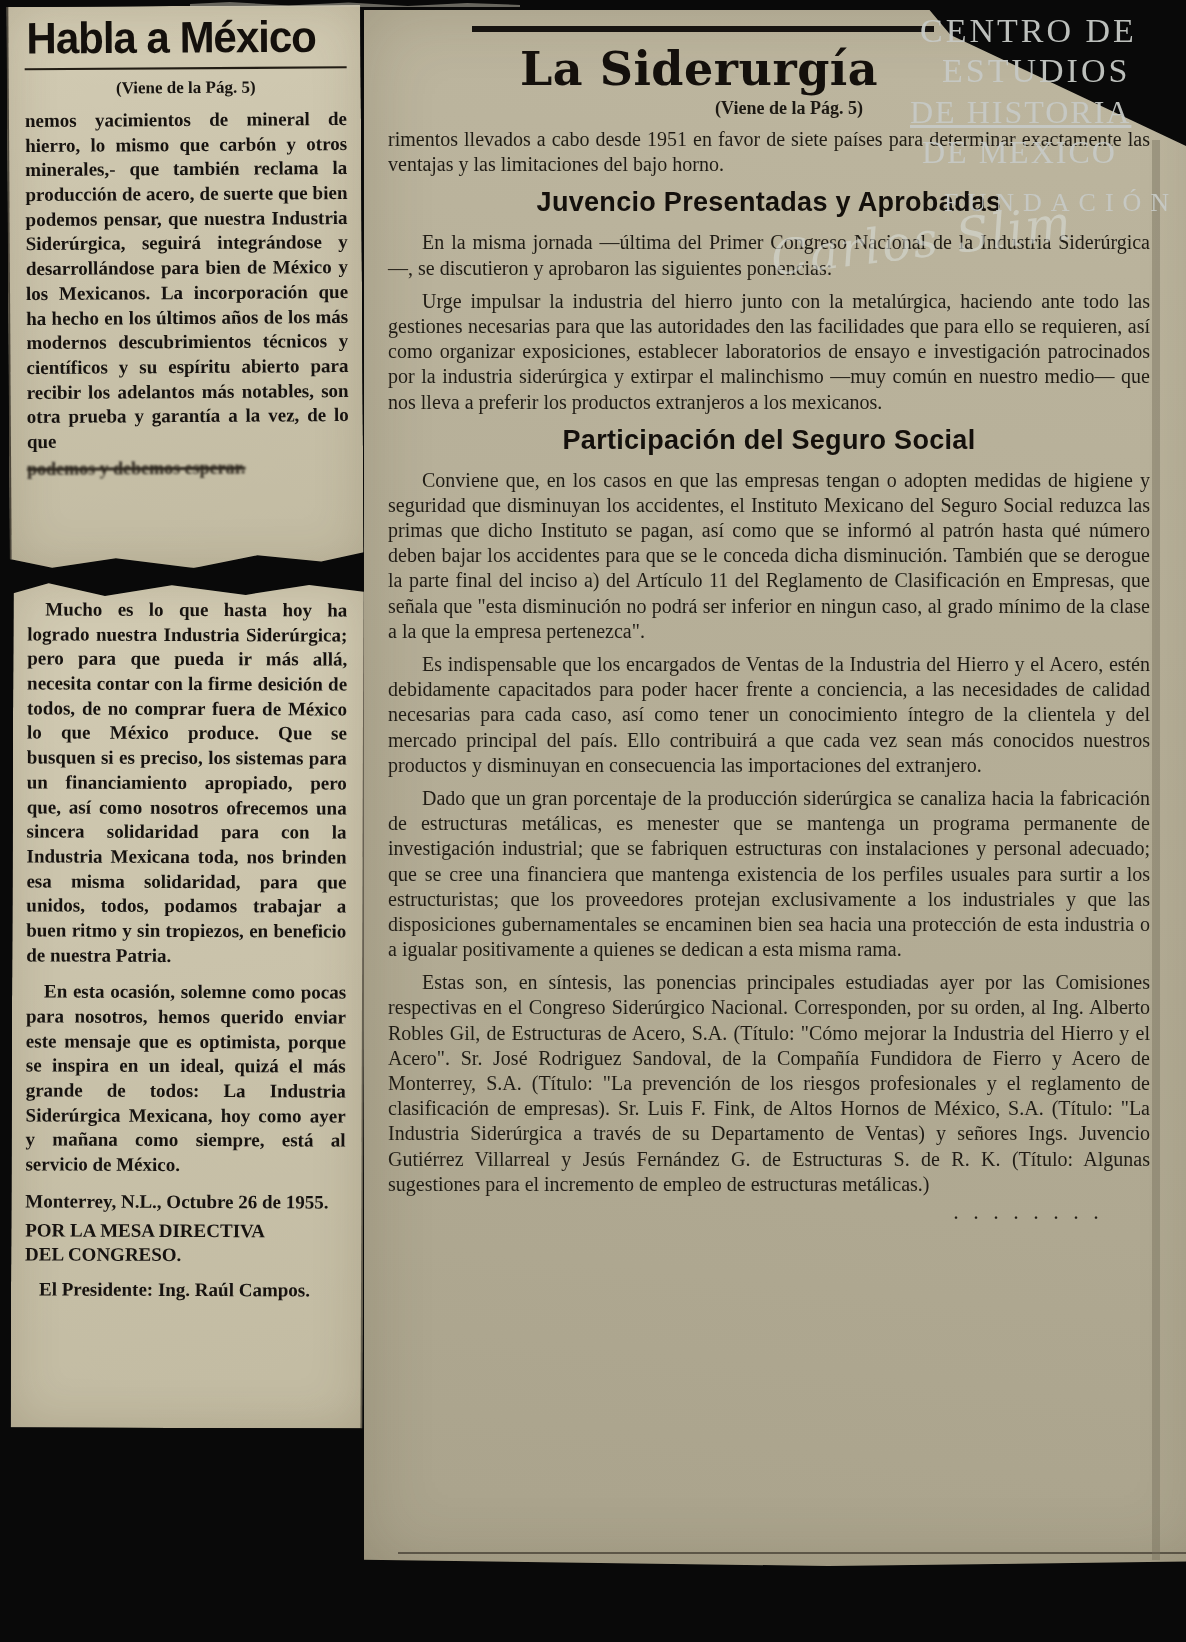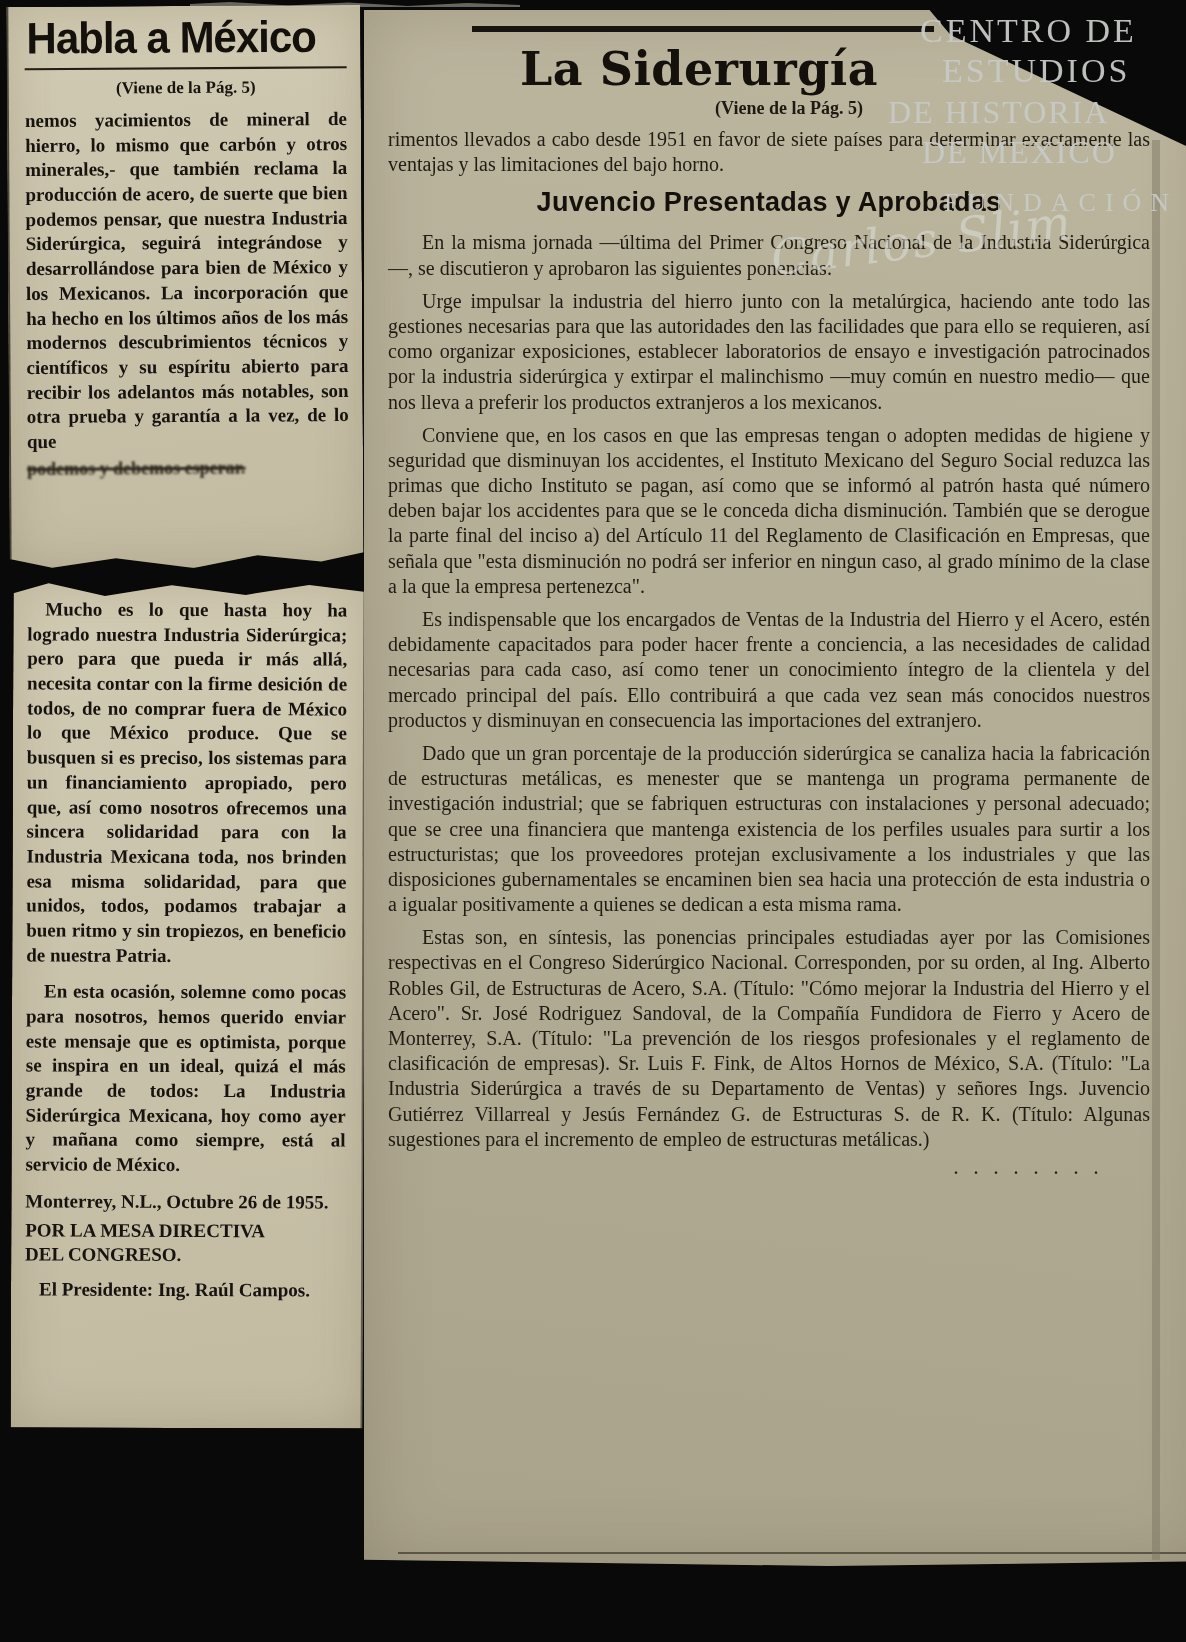--- a/index.html
+++ b/index.html
@@ -149,21 +149,21 @@
   .watermark { position:absolute; inset:0; z-index:6; pointer-events:none; }
   .wm {
     position:absolute;
     font-family:"Liberation Serif","DejaVu Serif",serif;
     color:#c6c9c5;
     mix-blend-mode:lighten;
     opacity:.95;
   }
   .wm1 { left:920px; top:12px;  font-size:34px; letter-spacing:3px; }
   .wm2 { left:942px; top:52px;  font-size:34px; letter-spacing:3px;text-align:right; }
-  .wm3 { left:888px; top:94px;  font-size:32px; letter-spacing:2px; }
+  .wm3 { left:910px; top:94px;  font-size:32px; letter-spacing:2px;text-decoration:underline; }
   .wm4 { left:922px; top:134px; font-size:32px; letter-spacing:2px; }
   .wm5 { left:944px; top:188px; font-size:26px; letter-spacing:9px; }
   .wm-script {
     position:absolute;
     left:770px; top:212px;
     font-family:"DejaVu Serif","Liberation Serif",serif;
     font-style:italic;
     font-size:48px;
     color:rgba(215,219,214,.6);
     transform:rotate(-7deg);
@@ -206,20 +206,21 @@
 <section class="right-clip">
   <div class="title-rule"></div>
   <h1 class="right-title">La Siderurgía</h1>
   <div class="right-cont">(Viene de la Pág. 5)</div>
   <p class="rc-para noindent">rimentos llevados a cabo desde 1951 en favor de siete países para determinar exactamente las ventajas y las limitaciones del bajo horno.</p>
 
   <h2 class="rc-heading">Juvencio Presentadas y Aprobadas</h2>
   <p class="rc-para">En la misma jornada —última del Primer Congreso Nacional de la Industria Siderúrgica—, se discutieron y aprobaron las siguientes ponencias:</p>
   <p class="rc-para">Urge impulsar la industria del hierro junto con la metalúrgica, haciendo ante todo las gestiones necesarias para que las autoridades den las facilidades que para ello se requieren, así como organizar exposiciones, establecer laboratorios de ensayo e investigación patrocinados por la industria siderúrgica y extirpar el malinchismo —muy común en nuestro medio— que nos lleva a preferir los productos extranjeros a los mexicanos.</p>
 
+  <h2 class="rc-heading">Participación del Seguro Social</h2>
   <p class="rc-para">Conviene que, en los casos en que las empresas tengan o adopten medidas de higiene y seguridad que disminuyan los accidentes, el Instituto Mexicano del Seguro Social reduzca las primas que dicho Instituto se pagan, así como que se informó al patrón hasta qué número deben bajar los accidentes para que se le conceda dicha disminución. También que se derogue la parte final del inciso a) del Artículo 11 del Reglamento de Clasificación en Empresas, que señala que "esta disminución no podrá ser inferior en ningun caso, al grado mínimo de la clase a la que la empresa pertenezca".</p>
   <p class="rc-para">Es indispensable que los encargados de Ventas de la Industria del Hierro y el Acero, estén debidamente capacitados para poder hacer frente a conciencia, a las necesidades de calidad necesarias para cada caso, así como tener un conocimiento íntegro de la clientela y del mercado principal del país. Ello contribuirá a que cada vez sean más conocidos nuestros productos y disminuyan en consecuencia las importaciones del extranjero.</p>
   <p class="rc-para">Dado que un gran porcentaje de la producción siderúrgica se canaliza hacia la fabricación de estructuras metálicas, es menester que se mantenga un programa permanente de investigación industrial; que se fabriquen estructuras con instalaciones y personal adecuado; que se cree una financiera que mantenga existencia de los perfiles usuales para surtir a los estructuristas; que los proveedores protejan exclusivamente a los industriales y que las disposiciones gubernamentales se encaminen bien sea hacia una protección de esta industria o a igualar positivamente a quienes se dedican a esta misma rama.</p>
   <p class="rc-para">Estas son, en síntesis, las ponencias principales estudiadas ayer por las Comisiones respectivas en el Congreso Siderúrgico Nacional. Corresponden, por su orden, al Ing. Alberto Robles Gil, de Estructuras de Acero, S.A. (Título: "Cómo mejorar la Industria del Hierro y el Acero". Sr. José Rodriguez Sandoval, de la Compañía Fundidora de Fierro y Acero de Monterrey, S.A. (Título: "La prevención de los riesgos profesionales y el reglamento de clasificación de empresas). Sr. Luis F. Fink, de Altos Hornos de México, S.A. (Título: "La Industria Siderúrgica a través de su Departamento de Ventas) y señores Ings. Juvencio Gutiérrez Villarreal y Jesús Fernández G. de Estructuras S. de R. K. (Título: Algunas sugestiones para el incremento de empleo de estructuras metálicas.)</p>
   <div class="dots">. . . . . . . .</div>
 
   <div class="v-rule"></div>
   <div class="h-rule-bottom"></div>
 </section>
 

